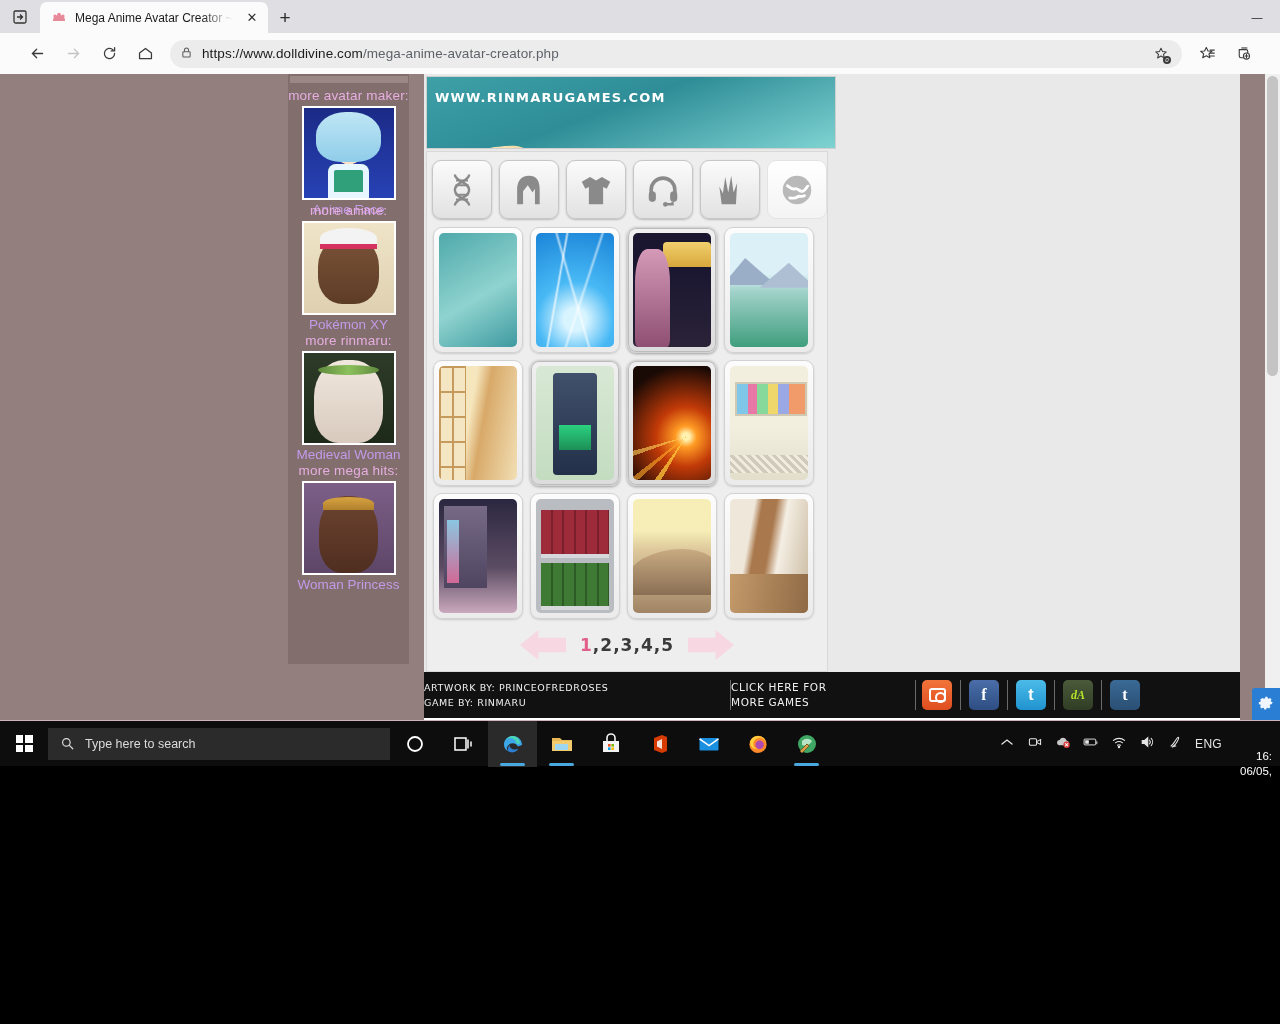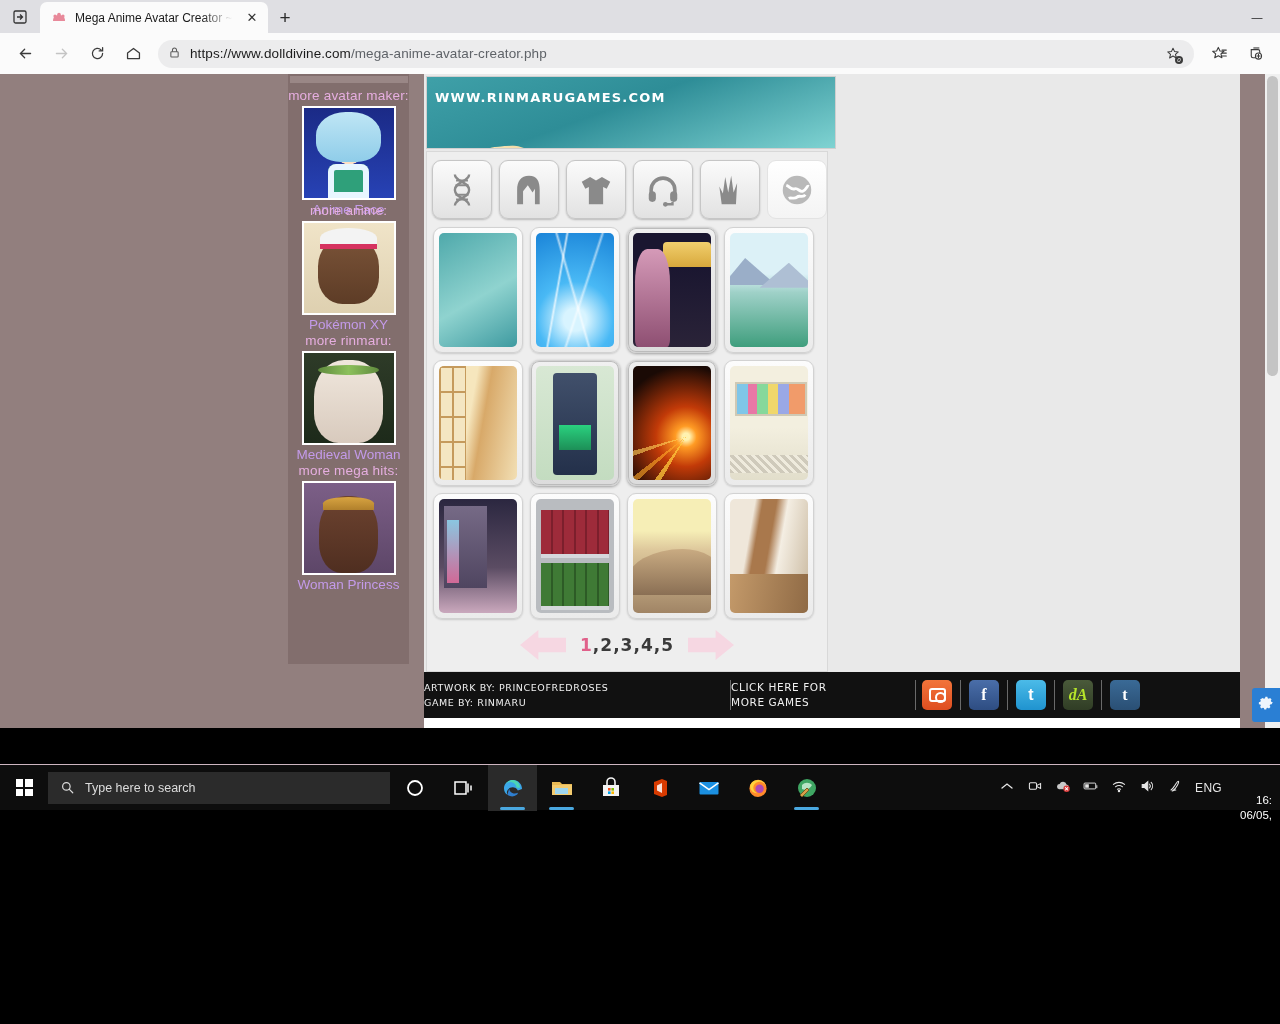--- a/index.html
+++ b/index.html
@@ -64,21 +64,21 @@
   .win-btn {
     width: 46px; height: 33px;
     display: flex; align-items: center; justify-content: center;
     font-size: 11px; color: #1b1b1b;
   }
 
   
   .toolbar {
     height: 41px; background: #fbfbfb;
     display: flex; align-items: center;
-    padding: 0 8px; gap: 2px;
+    padding: 0 20px; gap: 2px;
   }
   .tb-btn {
     width: 34px; height: 32px; border-radius: 4px;
     display: flex; align-items: center; justify-content: center;
     color: #3b3b3b;
   }
   .tb-btn.disabled { color: #c4c4c4; }
   .tb-btn svg { width: 17px; height: 17px; }
   .omnibox {
     flex: 1 1 auto;
@@ -535,21 +535,21 @@
   .sdiv { width: 1px; height: 30px; background: #6a6a6a; margin: 0 7px; }
   .sicon {
     width: 30px; height: 30px; border-radius: 5px;
     display: flex; align-items: center; justify-content: center;
     color: #fff; font-weight: bold; font-size: 16px;
     font-family: "Liberation Serif", serif;
   }
   .sicon.insta  { background: linear-gradient(#f2743a,#df4e20); font-size: 0; }
   .sicon.fb     { background: linear-gradient(#4a6ea9,#2e4d82); }
   .sicon.tw     { background: linear-gradient(#4bbbe8,#1f93cf); font-family: "Liberation Sans", sans-serif; }
-  .sicon.da     { background: linear-gradient(#4a5a3a,#303d25); color:#b6e62a; font-size: 16px; font-style: italic; font-family: Liberation Serif, serif;}
+  .sicon.da     { background: linear-gradient(#4a5a3a,#303d25); color:#b6e62a; font-size: 12px; font-style: italic; font-family: Liberation Serif, serif;}
   .sicon.tmb    { background: linear-gradient(#3a6a96,#2a4f74); }
   .cam {
     width: 17px; height: 14px; border-radius: 3px;
     border: 2px solid #fff; position: relative;
   }
   .cam::before{
     content:""; position:absolute; left:4px; top:2px; width:7px; height:7px;
     border:2px solid #fff; border-radius:50%;
   }
   .white-strip {
@@ -573,21 +573,21 @@
     position: absolute; right: 0; bottom: 6px;
     width: 28px; height: 34px;
     background: #2a7fd4;
     display: flex; align-items: center; justify-content: center;
     border-radius: 3px 0 0 3px;
   }
   .gear-fab svg { width: 18px; height: 18px; fill: #ffffff; }
 
   
   .taskbar {
-    position: absolute; left: 0; top: 764px;
+    position: absolute; left: 0; top: 720px;
     width: 1280px; height: 46px;
     background: #0d0d0d;
     display: flex; align-items: center;
     border-top: 1px solid #cdb5c0;
   }
   .start {
     width: 48px; height: 46px;
     display: flex; align-items: center; justify-content: center;
   }
   .winlogo {

